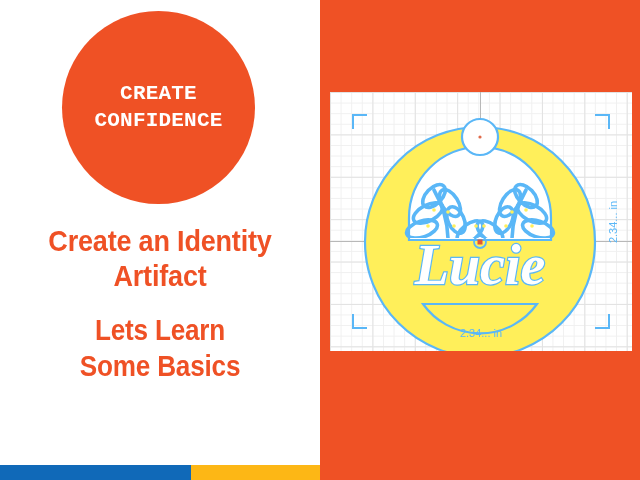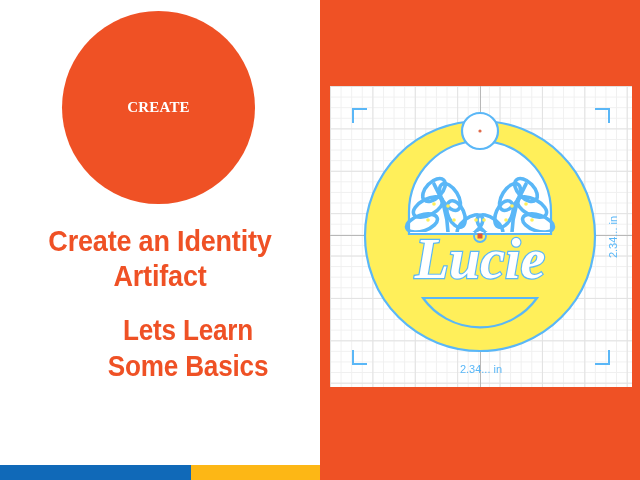--- a/index.html
+++ b/index.html
@@ -12,57 +12,57 @@
 
   
   #left-panel{position:absolute;left:0;top:0;width:320px;height:480px;background:#ffffff;}
 
   #badge-circle{
     position:absolute;left:62px;top:11px;width:193px;height:193px;
     border-radius:50%;background:#ef5125;
     display:flex;align-items:center;justify-content:center;
   }
   #badge-text{
-    color:#ffffff;font-weight:bold;font-size:15px;line-height:1.28;
+    color:#ffffff;font-weight:bold;font-size:21px;line-height:1.28;
     text-align:center;letter-spacing:.2px;
-    font-family:Liberation Serif, serif;
+    font-family:Liberation Mono, monospace;
   }
   #badge-text .l{display:block;white-space:nowrap;}
 
   #headline-block{
     position:absolute;left:0;top:223px;width:320px;text-align:center;
   }
   .headline{
     color:#ef5125;font-weight:bold;
     font-family:"Liberation Sans Narrow","Liberation Sans", sans-serif;
     font-size:30px;line-height:1.17;letter-spacing:-0.2px;
     transform:scaleX(.90);transform-origin:center top;
     white-space:nowrap;
   }
   #subhead-block{
-    position:absolute;left:0;top:312px;width:320px;text-align:center;padding-left:28px;
+    position:absolute;left:0;top:312px;width:320px;text-align:center;
   }
   .subhead{
     color:#ef5125;font-weight:bold;
     font-family:"Liberation Sans Narrow","Liberation Sans", sans-serif;
     font-size:29px;line-height:1.25;letter-spacing:-0.2px;
     transform:scaleX(.90);transform-origin:center top;
     white-space:nowrap;
   }
 
   
   #bottom-bar{position:absolute;left:0;top:465px;width:320px;height:15px;}
   #bar-blue{position:absolute;left:0;top:0;width:191px;height:15px;background:#1069b8;}
   #bar-yellow{position:absolute;left:191px;top:0;width:129px;height:15px;background:#fdb715;}
 
   
   #right-panel{position:absolute;left:320px;top:0;width:320px;height:480px;background:#ef5125;}
 
   #canvas-area{
-    position:absolute;left:10px;top:86px;width:302px;height:301px;
+    position:absolute;left:10px;top:92px;width:302px;height:259px;
     background:#ffffff;overflow:hidden;
   }
   
   #grid-minor{
     position:absolute;inset:0;
     background-image:
       linear-gradient(to right,#f0f0f0 1px,transparent 1px),
       linear-gradient(to bottom,#f0f0f0 1px,transparent 1px);
     background-size:10.6px 10.6px;
   }
@@ -103,20 +103,21 @@
 </head>
 <body>
 
 <div id="stage">
 
   <div id="left-panel">
 
     <div id="badge-circle">
       <div id="badge-text">
         <span class="l">CREATE</span>
+        <span class="l">CONFIDENCE</span>
       </div>
     </div>
 
     <div id="headline-block">
       <div class="headline">Create an Identity</div>
       <div class="headline">Artifact</div>
     </div>
 
     <div id="subhead-block">
       <div class="subhead">Lets Learn</div>

